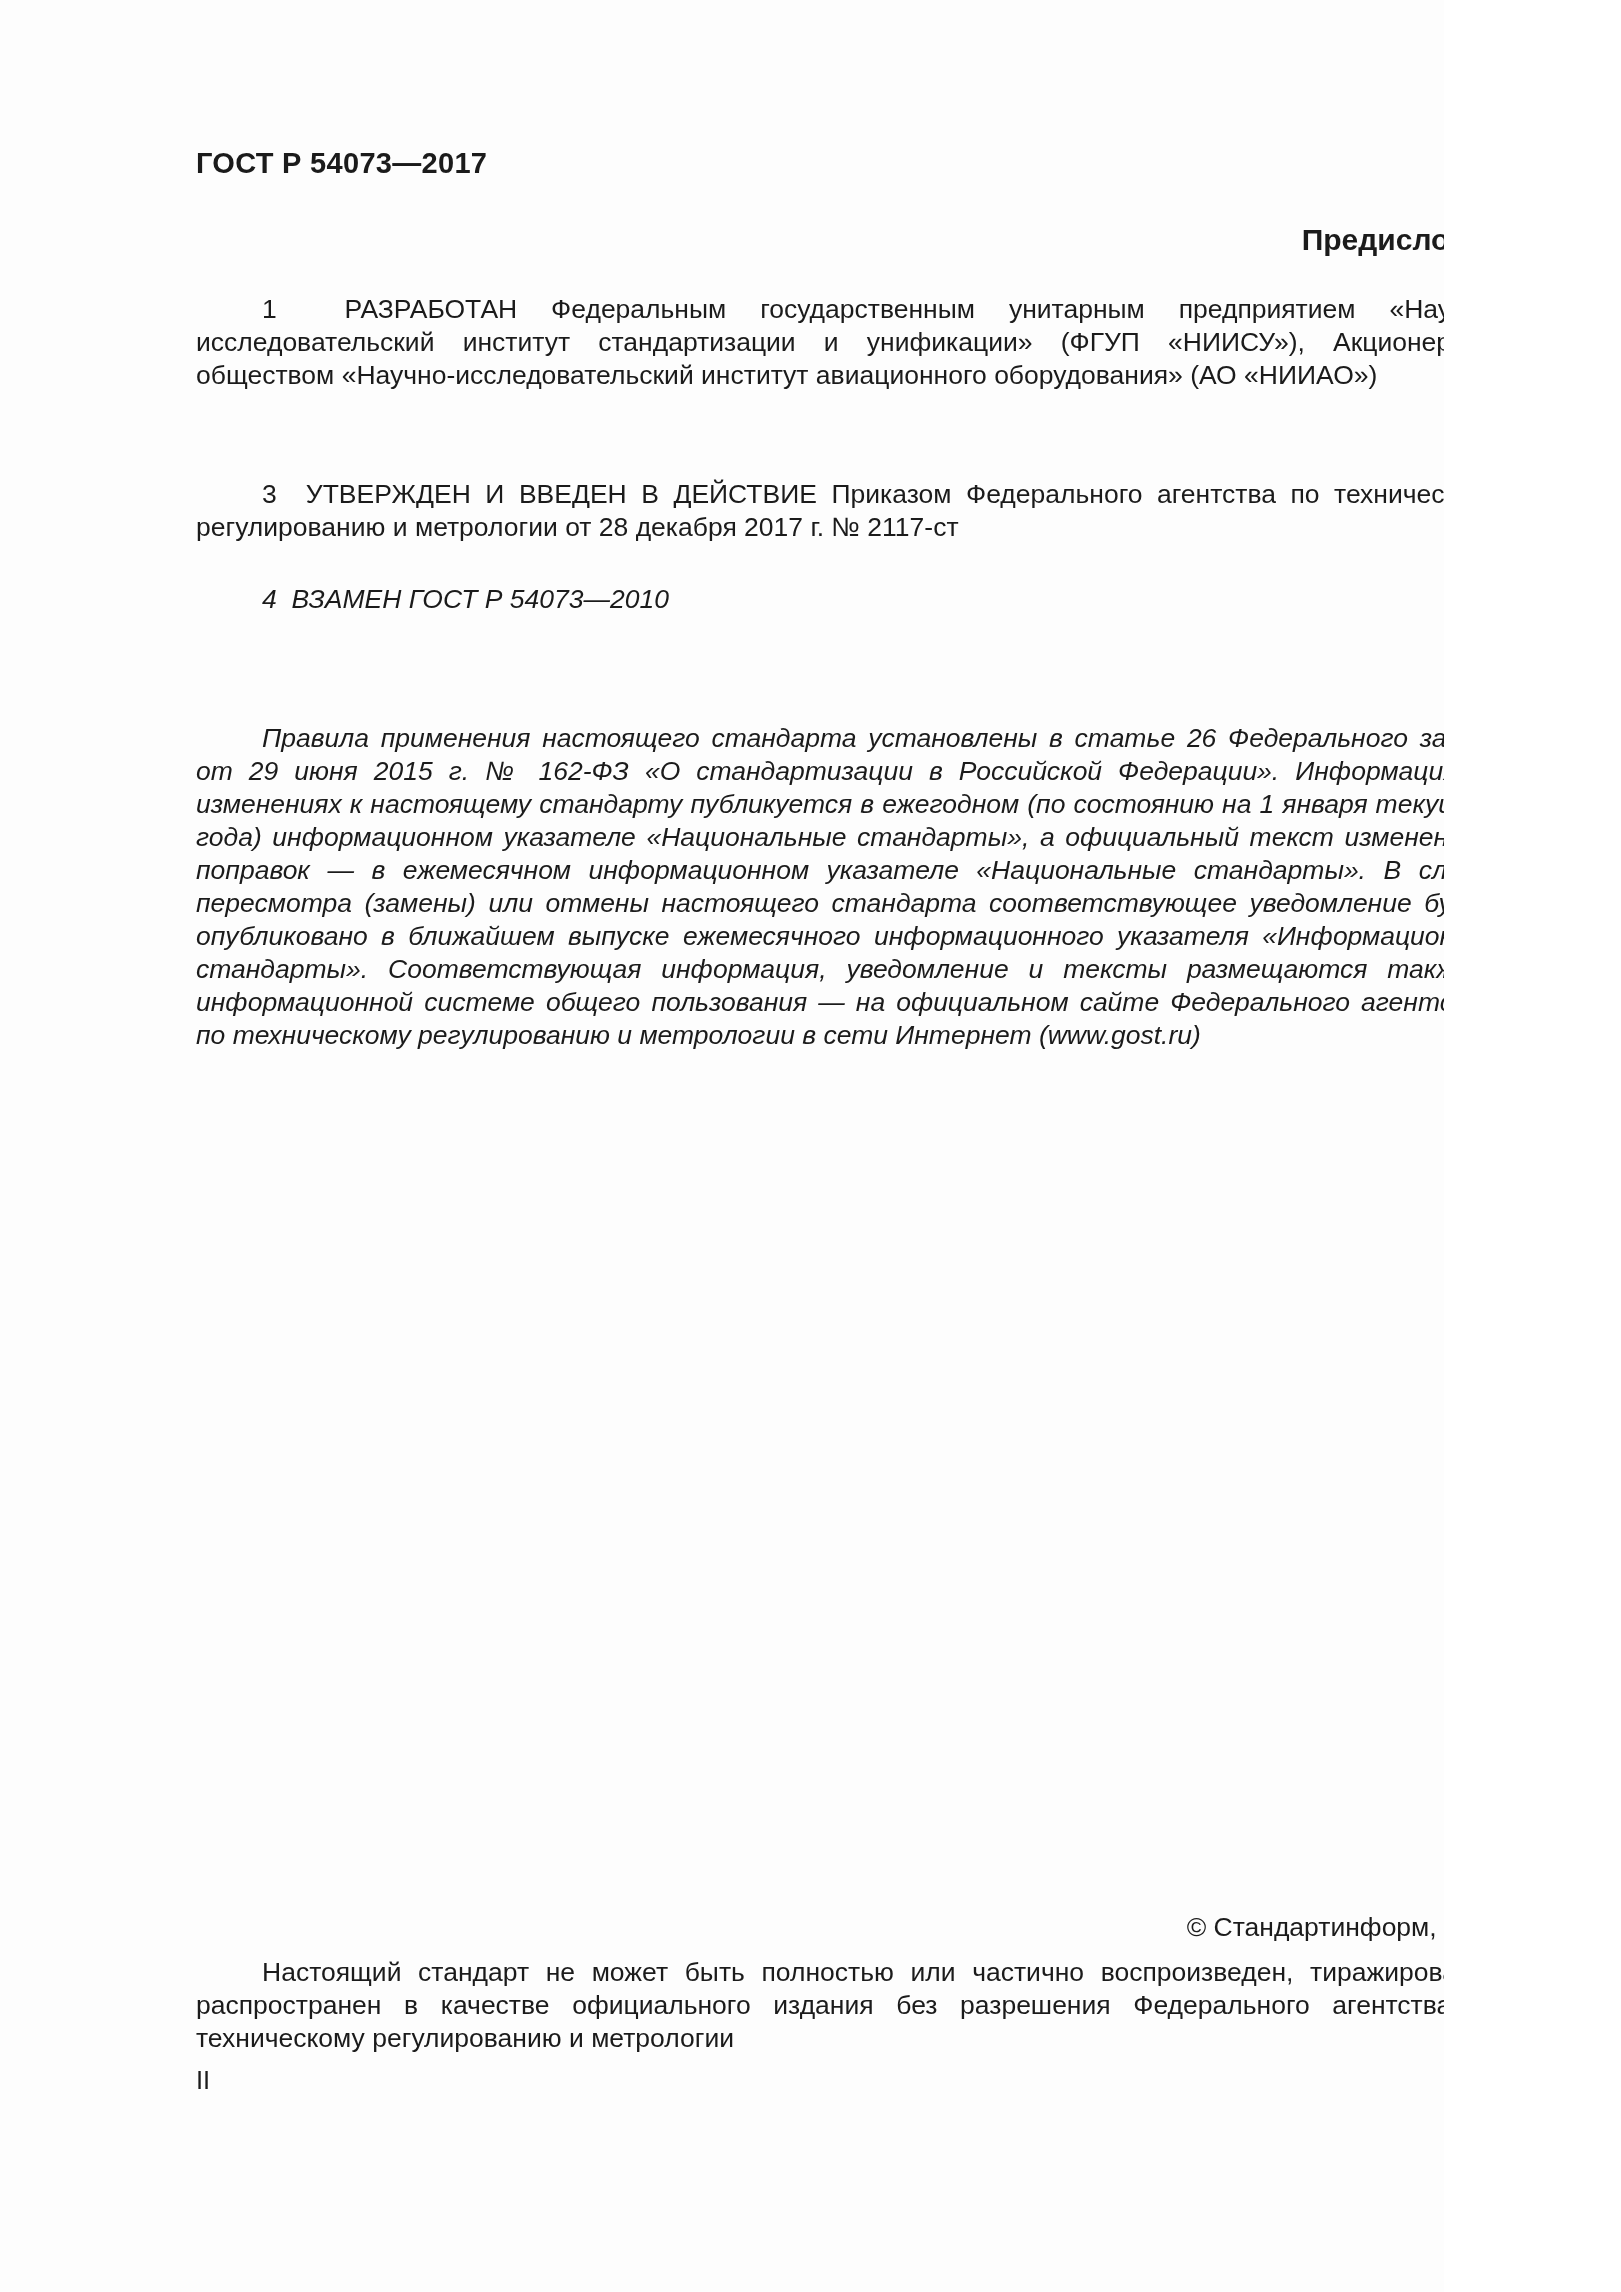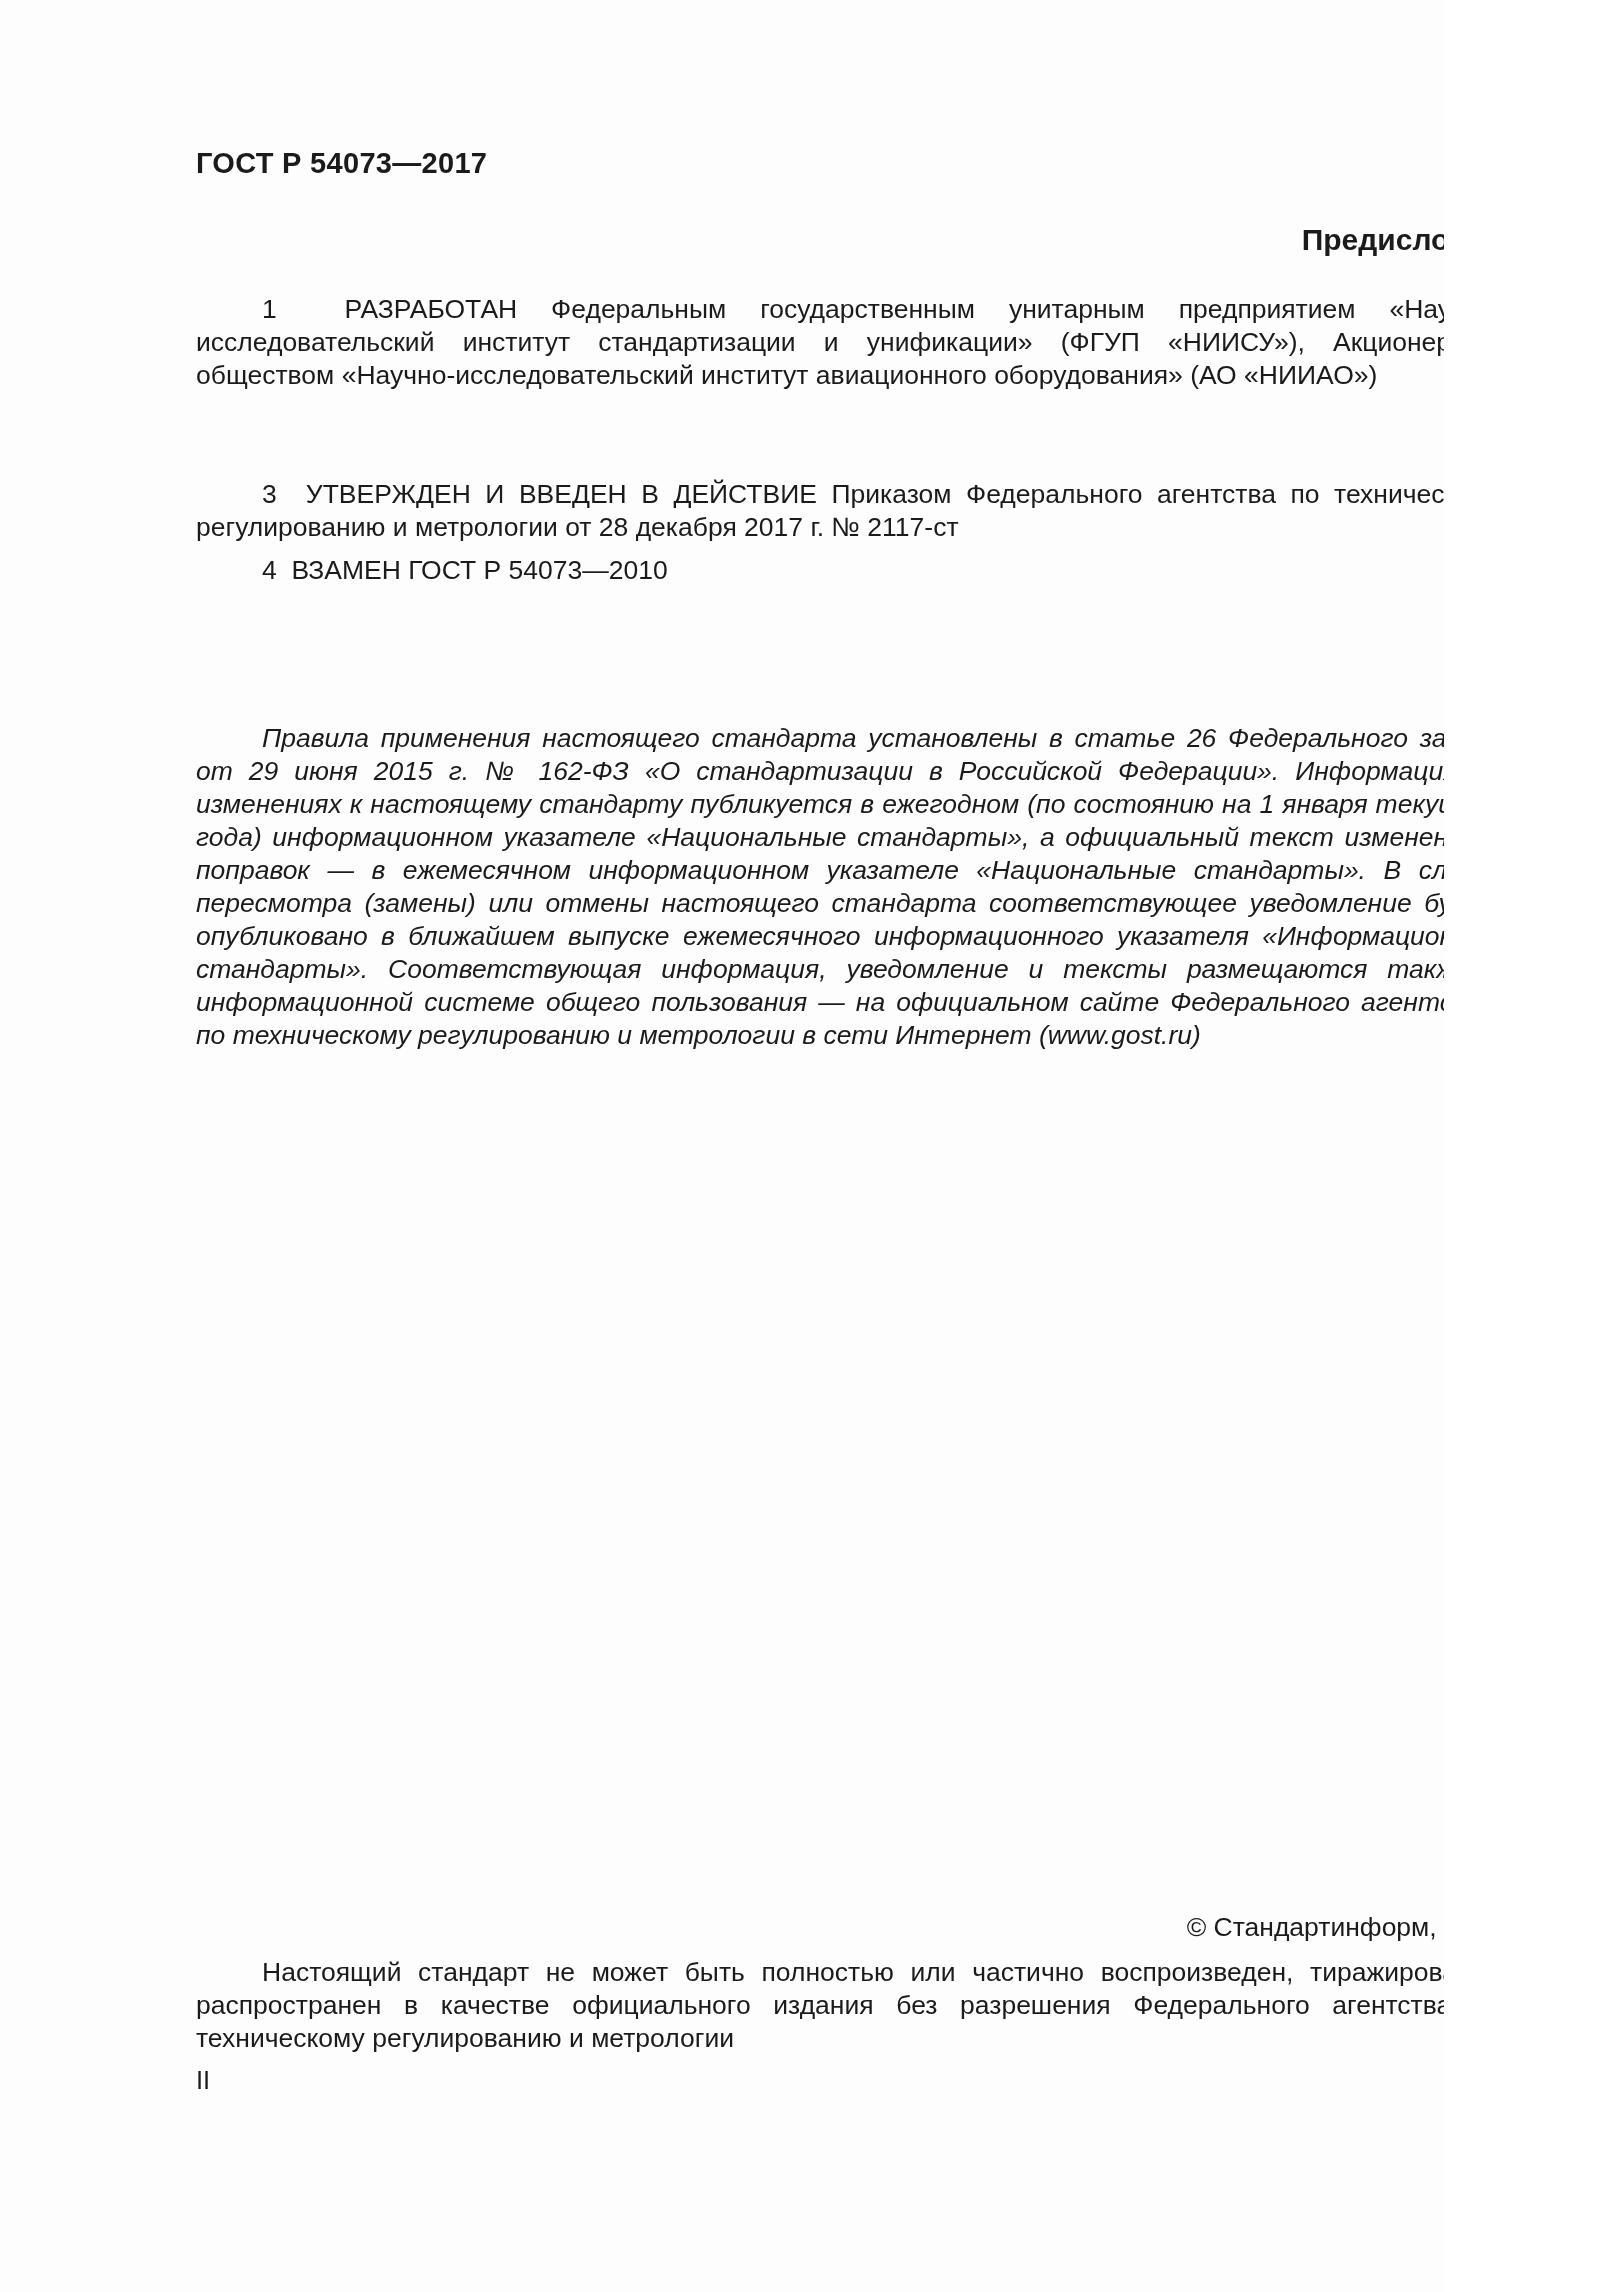--- a/index.html
+++ b/index.html
@@ -37,21 +37,21 @@
   .para {
     margin: 0;
     font-size: 26.5px;
     line-height: 33px;
     text-align: justify;
     text-indent: 66px;
   }
   .p1 { top: 293px; }
   .p2 { top: 427px; }
   .p3 { top: 478px; }
-  .p4 { top: 554px; }
+  .p4 { top: 583px; font-style: italic; }
   .legal {
     top: 722px;
     font-style: italic;
   }
   .copyright {
     top: 1888px;
     font-size: 26.5px;
     text-align: right;
     margin-top: 24px;
   }

